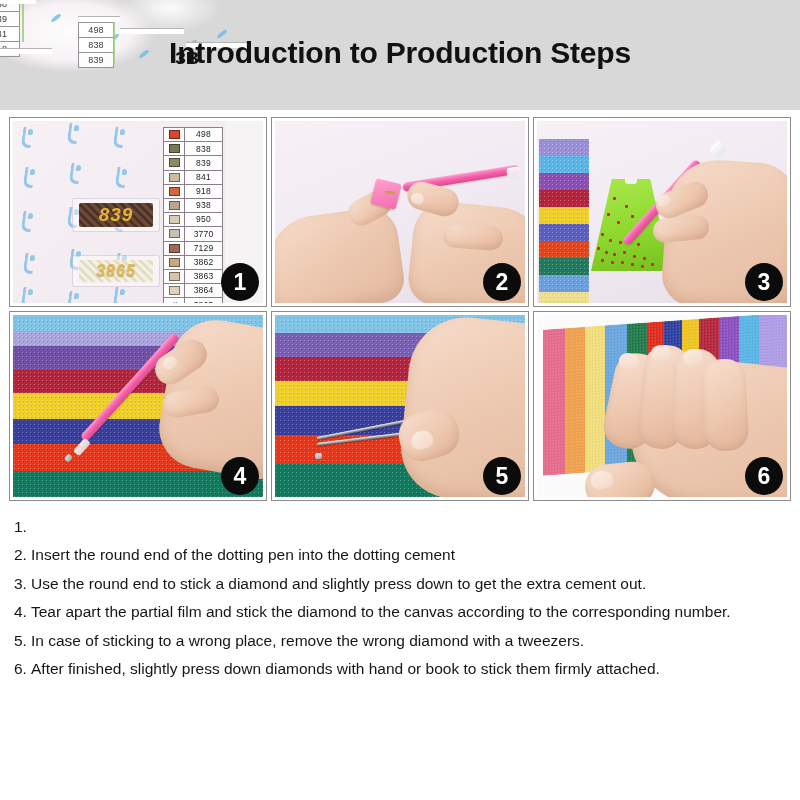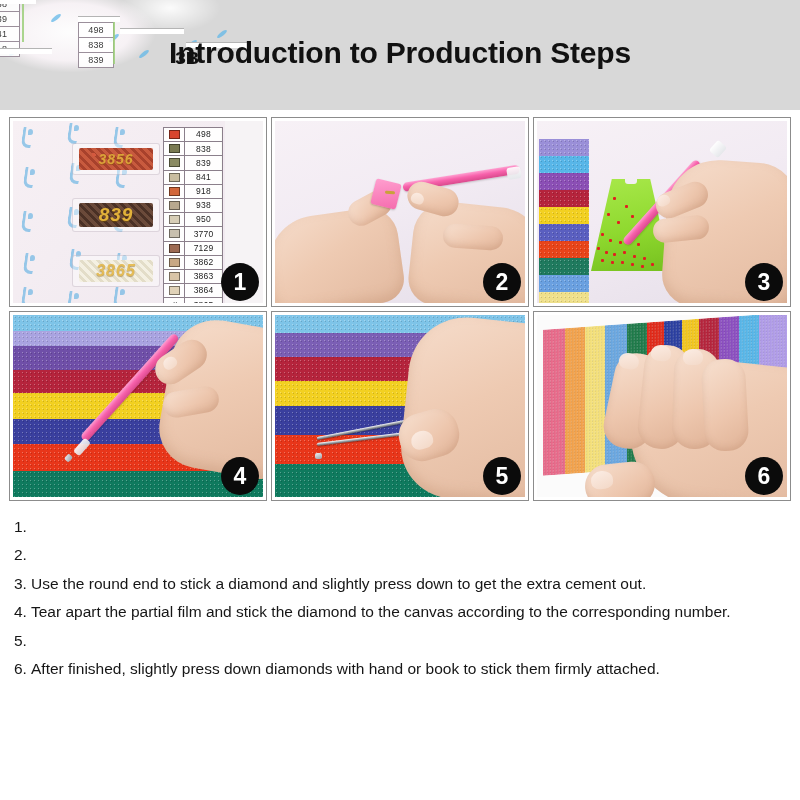--- a/index.html
+++ b/index.html
@@ -331,24 +331,20 @@
       <span class="wm" style="left:6px;top:90px;"></span>
       <span class="wm" style="left:52px;top:86px;"></span>
       <span class="wm" style="left:98px;top:90px;"></span>
       <span class="wm" style="left:8px;top:132px;"></span>
       <span class="wm" style="left:54px;top:128px;"></span>
       <span class="wm" style="left:100px;top:132px;"></span>
       <span class="wm" style="left:6px;top:166px;"></span>
       <span class="wm" style="left:52px;top:170px;"></span>
       <span class="wm" style="left:98px;top:166px;"></span>
 
-      <div class="bag bag1">
-        <div class="beads"></div>
-        <div class="lbl">3856</div>
-      </div>
       <div class="bag bag2">
         <div class="beads"></div>
         <div class="lbl">839</div>
       </div>
       <div class="bag bag3">
         <div class="beads"></div>
         <div class="lbl">3865</div>
       </div>
 
       <div class="chart-white-pad"></div>
@@ -599,34 +595,36 @@
 </div>
 
 <div class="instructions">
 
   <div class="ins-line">
     <span class="ins-num">1.</span>
   </div>
 
   <div class="ins-line">
     <span class="ins-num">2.</span>
+    <span>Insert the round end of the dotting pen into the dotting cement</span>
   </div>
 
   <div class="ins-line">
     <span class="ins-num">3.</span>
     <span>Use the round end to stick a diamond and slightly press down to get the extra cement out.</span>
   </div>
 
   <div class="ins-line">
     <span class="ins-num">4.</span>
     <span>Tear apart the partial film and stick the diamond to the canvas according to the corresponding number.</span>
   </div>
 
   <div class="ins-line">
     <span class="ins-num">5.</span>
+    <span>In case of sticking to a wrong place, remove the wrong diamond with a tweezers.</span>
   </div>
 
   <div class="ins-line">
     <span class="ins-num">6.</span>
     <span>After finished, slightly press down diamonds with hand or book to stick them firmly attached.</span>
   </div>
 
 </div>
 
 </body></html>

